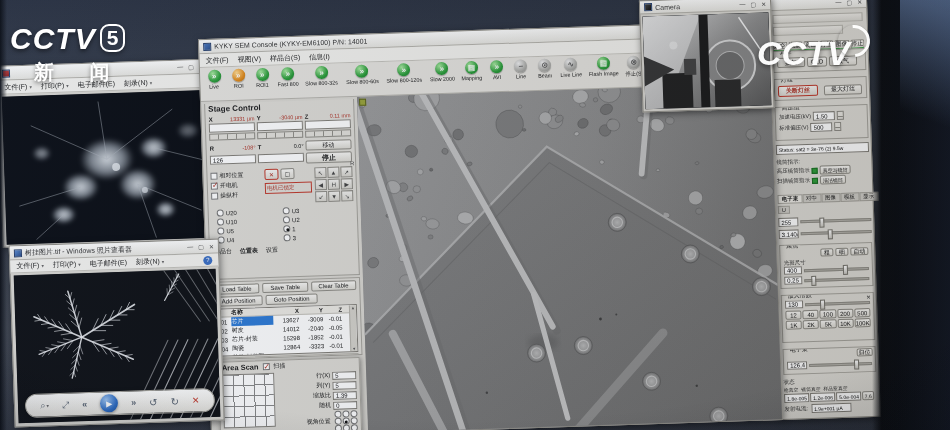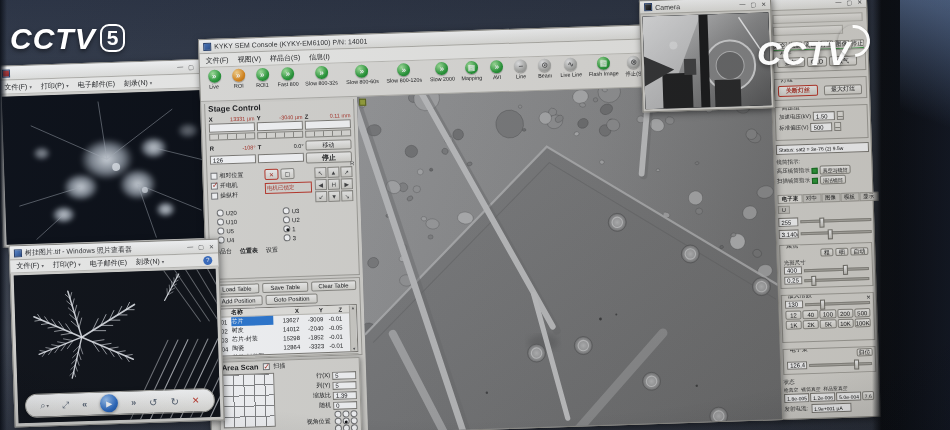--- a/index.html
+++ b/index.html
@@ -912,17 +912,18 @@
 
 </div>
 </div>
 
 <div class="bezel-l"></div>
 <div class="bezel-r"></div>
 <div class="tint"></div>
 
 <div class="wm wm13" style="left:10px;top:22px">
   <div><span class="brand">CCTV</span><span class="ch">5</span></div>
+  <div class="sub">新 闻</div>
 </div>
 
 <div class="wm wmcom" style="left:757px;top:34px">
   <span class="brand"><span>CCTV</span><i class="ring"></i></span>
 </div>
 
 </body></html>

